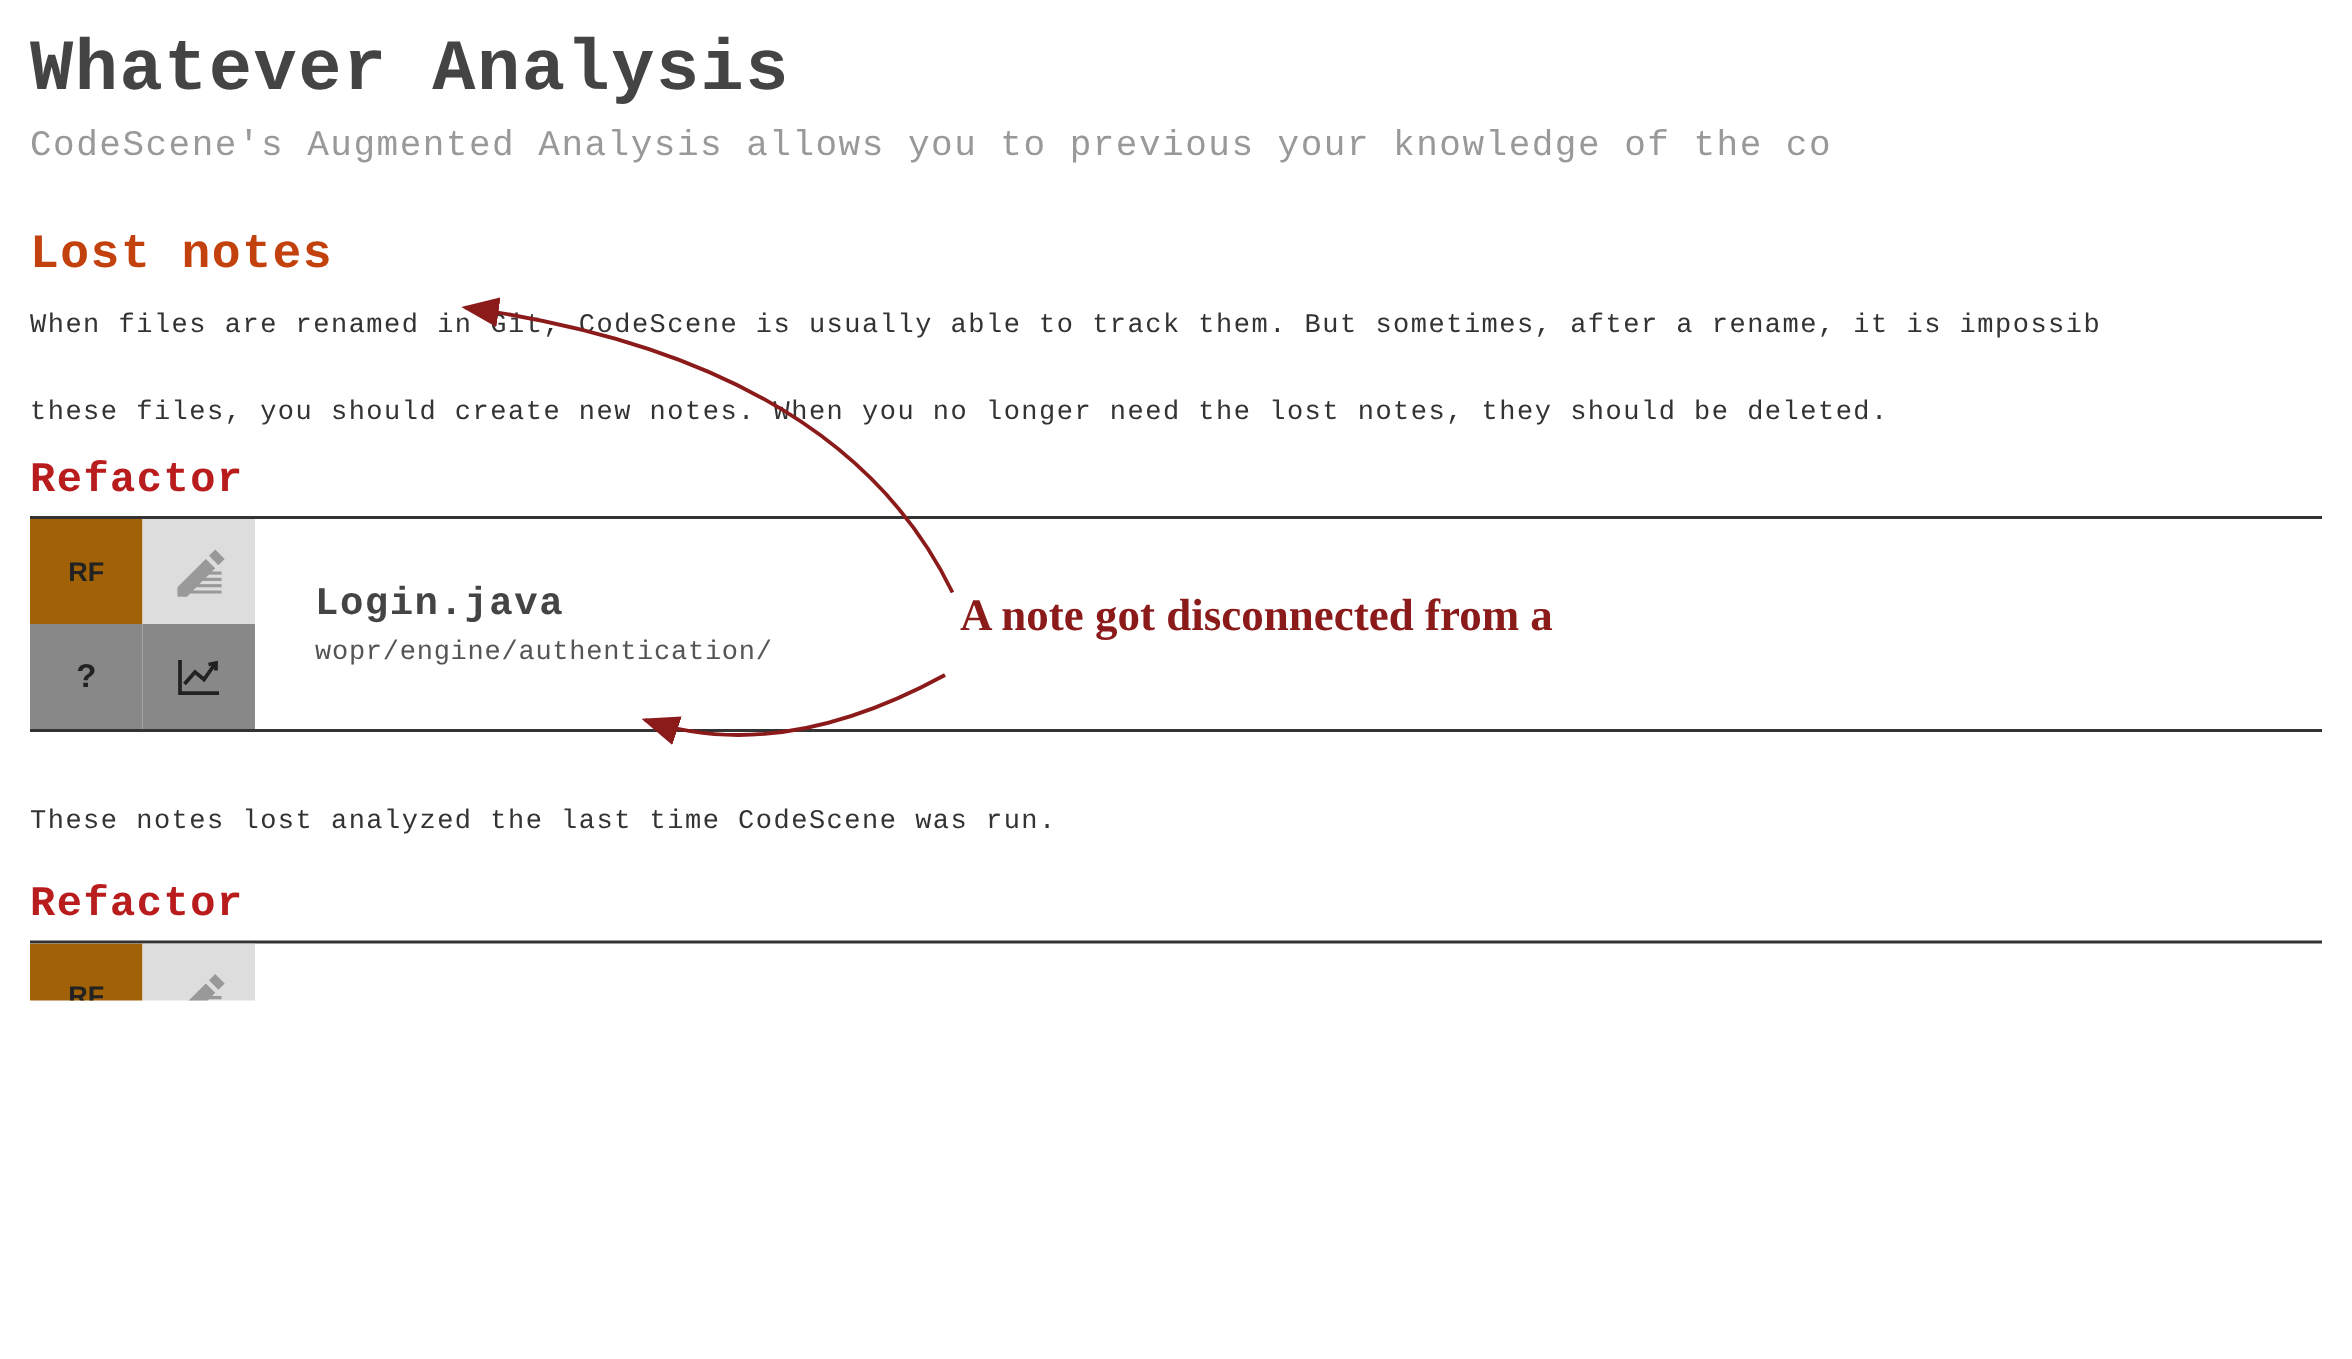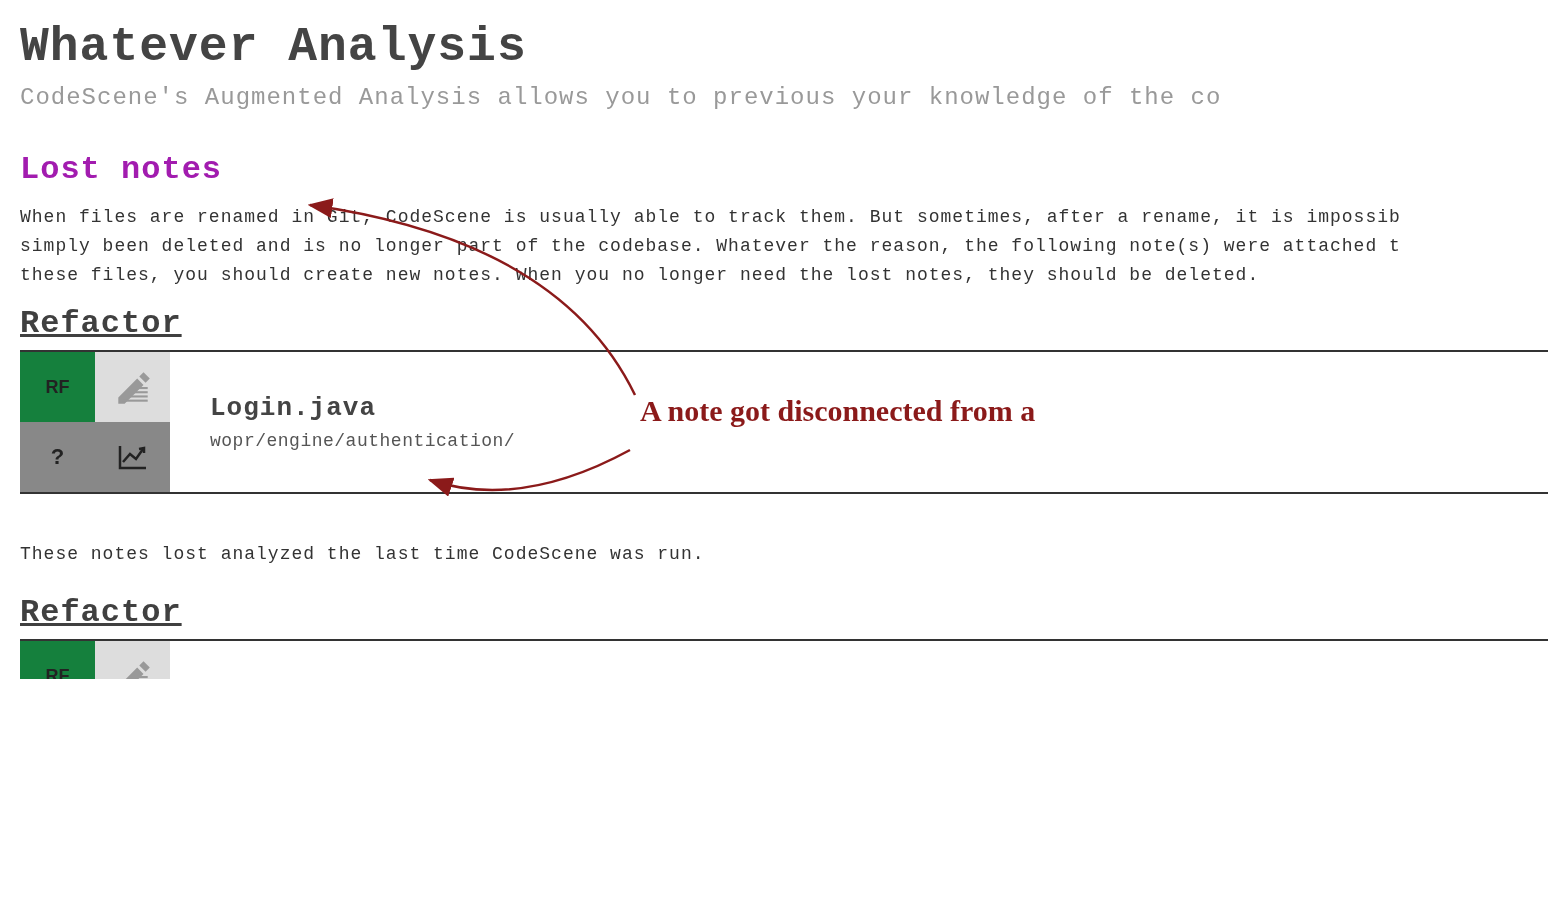--- a/index.html
+++ b/index.html
@@ -25,60 +25,59 @@
     .page-subtitle {
       font-size: 24px;
       color: #999;
       letter-spacing: 1px;
       white-space: nowrap;
       margin-bottom: 40px;
     }
     .section-heading {
       font-size: 32px;
       font-weight: bold;
-      color: #a21caf;
+      color: #c2410c;
       margin-bottom: 15px;
       letter-spacing: 1px;
     }
     .section-description {
       font-size: 18px;
       color: #333;
       letter-spacing: 1px;
       line-height: 1.6;
       margin-bottom: 16px;
       white-space: nowrap;
     }
     .sub-heading {
-      font-size: 32px;
-      font-weight: bold;
-      color: #404040;
+      font-size: 28px;
+      font-weight: bold;
+      color: #b91c1c;
       margin-bottom: 8px;
       letter-spacing: 1px;
-      text-decoration: underline;
     }
     .note-card {
       border-top: 2px solid #333;
       border-bottom: 2px solid #333;
       display: flex;
       align-items: stretch;
       min-height: 140px;
     }
     .note-icons {
       display: grid;
       grid-template-columns: 75px 75px;
       grid-template-rows: 70px 70px;
     }
     .icon-cell {
       display: flex;
       align-items: center;
       justify-content: center;
       font-size: 18px;
     }
     .icon-cell.rf {
-      background: #15803d;
+      background: #a16207;
       color: #222;
       font-weight: bold;
       font-family: Arial, sans-serif;
     }
     .icon-cell.edit {
       background: #ddd;
       color: #888;
     }
     .icon-cell.question {
       background: #888;
@@ -152,21 +151,21 @@
   </style>
 </head>
 <body>
 
 <h1 class="page-title">Whatever Analysis</h1>
 <p class="page-subtitle">CodeScene's Augmented Analysis allows you to previous your knowledge of the co</p>
 
 <h2 class="section-heading">Lost notes</h2>
 <div class="section-description">
   <span>When files are renamed in Git, CodeScene is usually able to track them. But sometimes, after a rename, it is impossib</span><br>
-  <span>simply been deleted and is no longer part of the codebase. Whatever the reason, the following note(s) were attached t</span><br>
+  <br>
   <span>these files, you should create new notes. When you no longer need the lost notes, they should be deleted.</span>
 </div>
 
 <h3 class="sub-heading">Refactor</h3>
 
 <div class="note-card">
   <div class="note-icons">
     <div class="icon-cell rf">RF</div>
     <div class="icon-cell edit">
       <svg class="edit-svg" viewBox="0 0 40 40">

